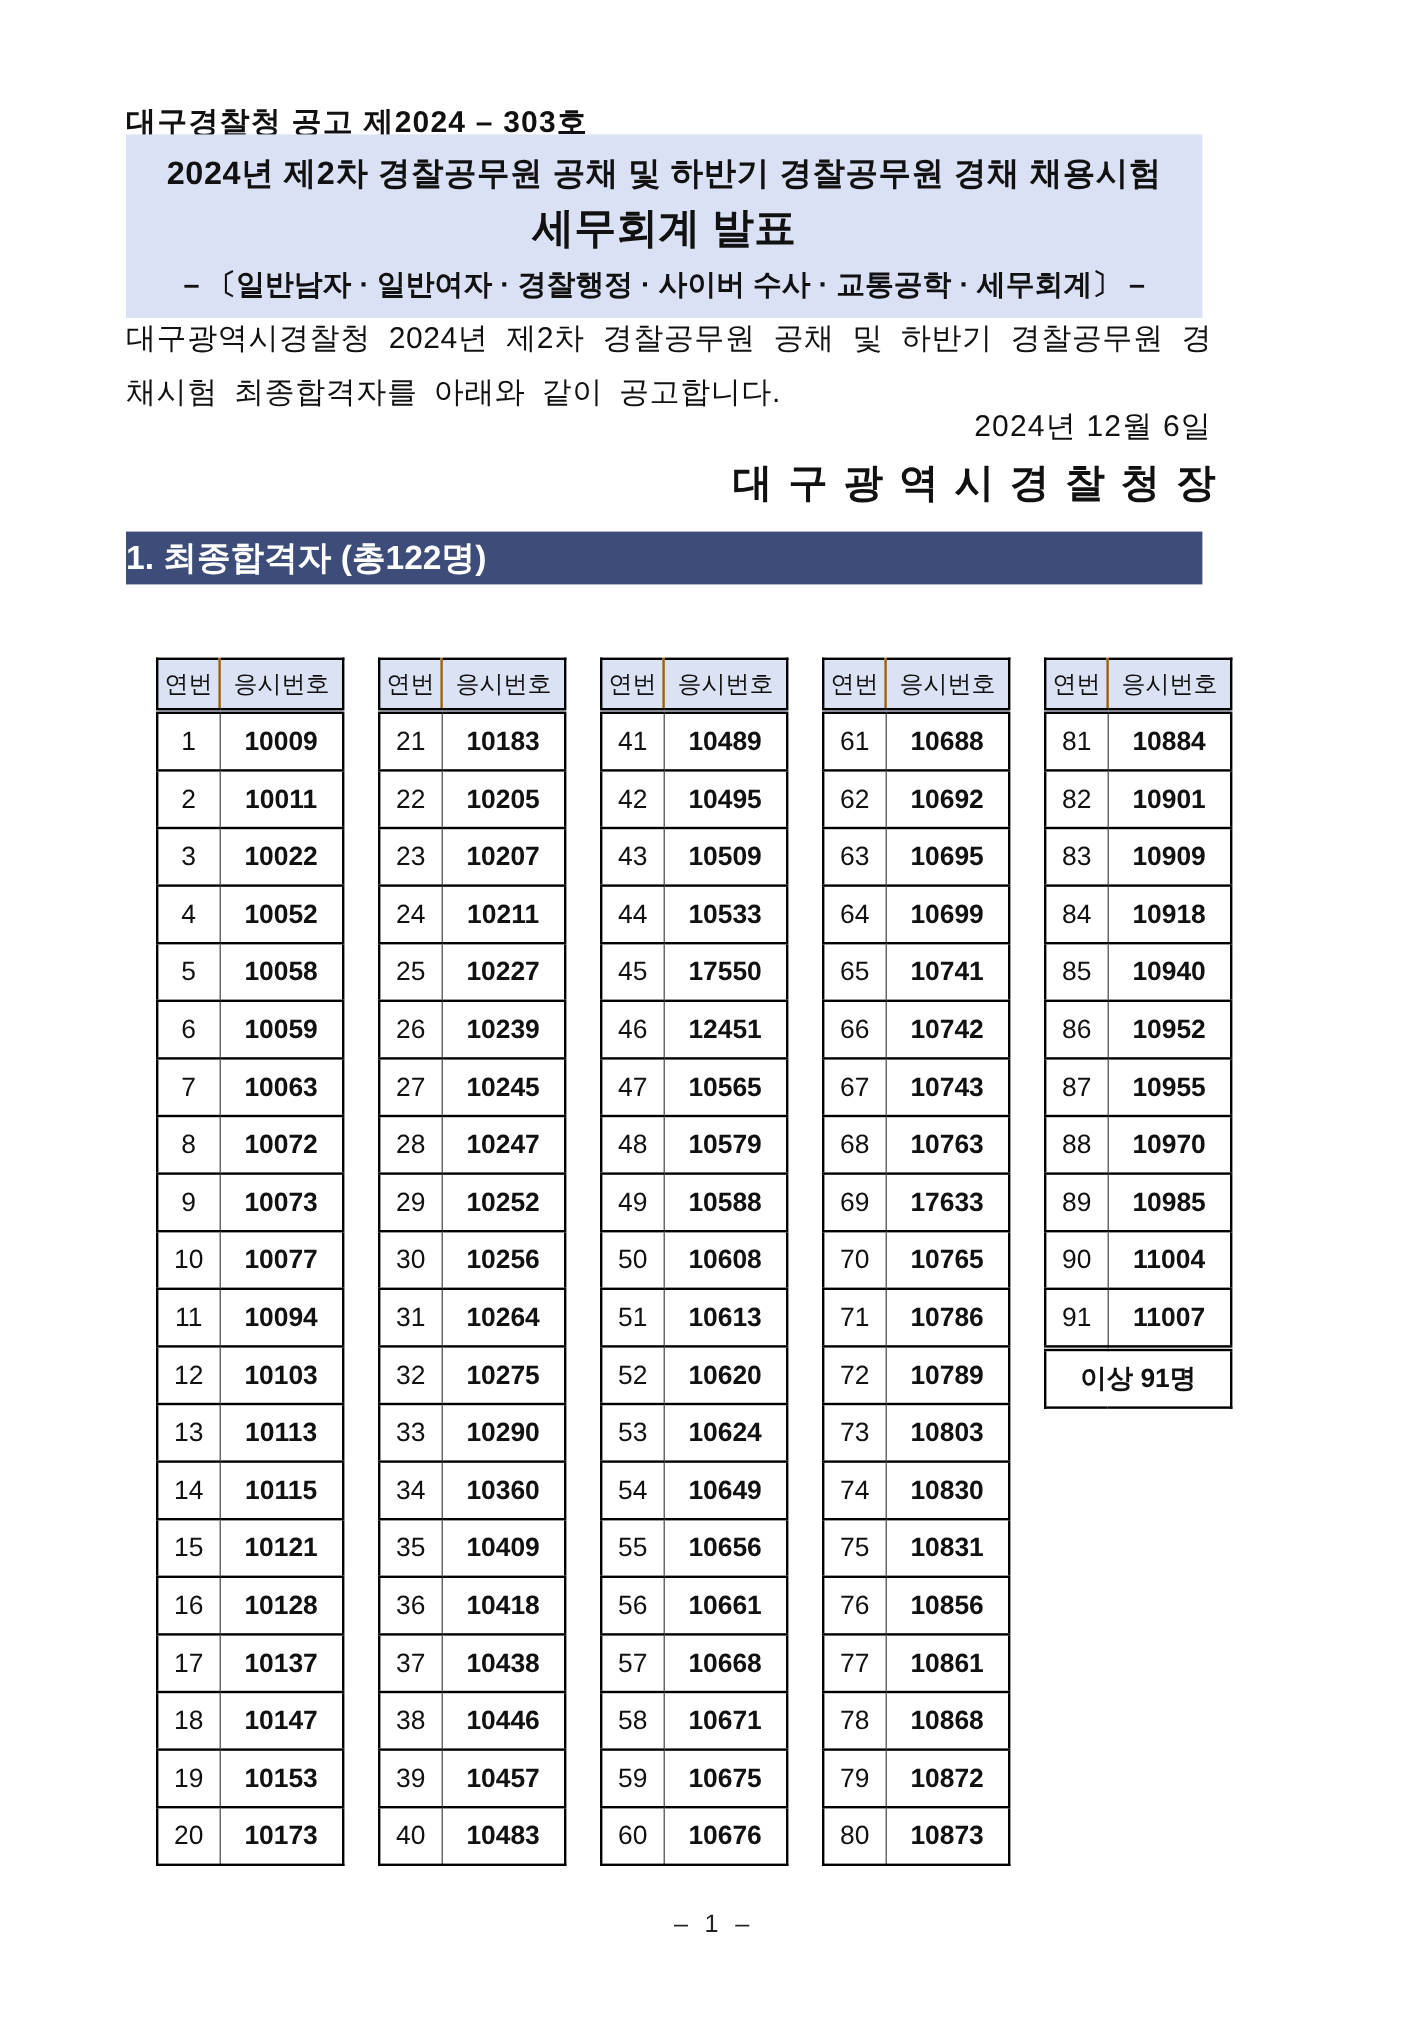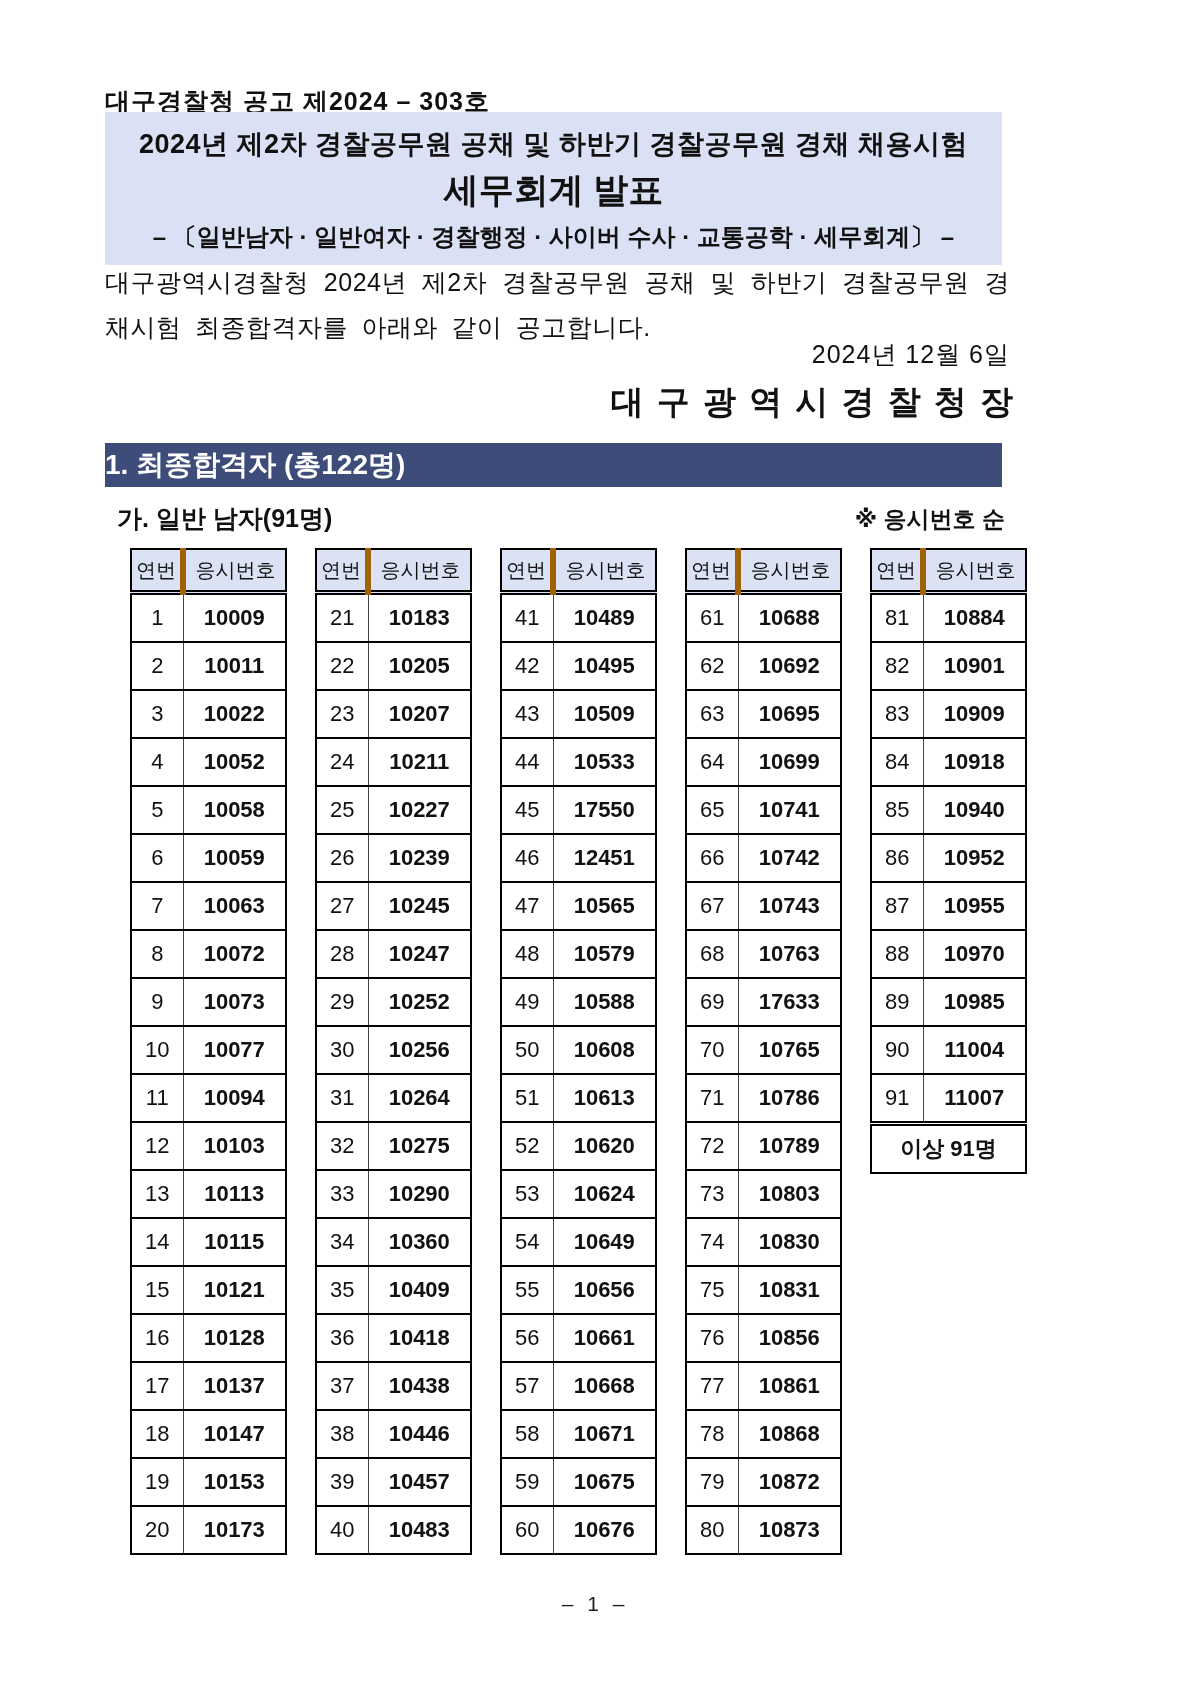--- a/index.html
+++ b/index.html
@@ -21,21 +21,21 @@
   .section-bar span{display:inline-block;}
 
   .sub-row{position:absolute;left:105px;top:502px;width:900px;display:flex;justify-content:space-between;align-items:flex-end;}
   .sub-title{font-size:25px;font-weight:bold;padding-left:12px;}
   .sort-note{font-size:23px;font-weight:bold;}
 
   .tables-row{position:absolute;left:105px;top:548px;display:flex;gap:28px;align-items:flex-start;padding-left:25px;}
   table.roster{border-collapse:collapse;border:2px solid #000;width:157px;table-layout:fixed;}
   table.roster col.c-serial{width:52px;}
   table.roster col.c-num{width:103px;}
-  table.roster th{background:#dbe2f4;font-size:20px;font-weight:normal;height:38px;border-bottom:5px double #000;border-left:6px solid #a16207;text-align:center;}
+  table.roster th{background:#dbe2f4;font-size:20px;font-weight:normal;height:38px;border-bottom:5px double #000;border-left:2px solid #a16207;text-align:center;}
   table.roster th:first-child{border-left:none;}
   table.roster td{height:44px;text-align:center;border-top:2px solid #000;border-left:1px solid #444;font-size:22px;}
   table.roster td:first-child{border-left:none;}
   table.roster td.num{font-weight:bold;}
   table.roster td.summary{font-weight:bold;font-size:22px;border-top:5px double #000;}
 
   .footer{position:absolute;left:0;top:1592px;width:100%;text-align:center;font-size:21px;color:#222;letter-spacing:4px;}
 </style>
 </head>
 <body>
@@ -53,24 +53,20 @@
   <div class="body-par">대구광역시경찰청 2024년 제2차 경찰공무원 공채 및 하반기 경찰공무원 경채시험 최종합격자를 아래와 같이 공고합니다.</div>
 
   <div class="date-line">2024년 12월 6일</div>
 
   <div class="signature">대 구 광 역 시 경 찰 청 장</div>
 
   <div class="section-bar">
     <span>1. 최종합격자 (총122명)</span>
   </div>
 
-  <div class="sub-row">
-    <div class="sub-title">가. 일반 남자(91명)</div>
-    <div class="sort-note">※ 응시번호 순</div>
-  </div>
 
   <div class="tables-row">
       <table class="roster">
         <colgroup>
           <col class="c-serial">
           <col class="c-num">
         </colgroup>
         <thead>
           <tr>
             <th>연번</th>

